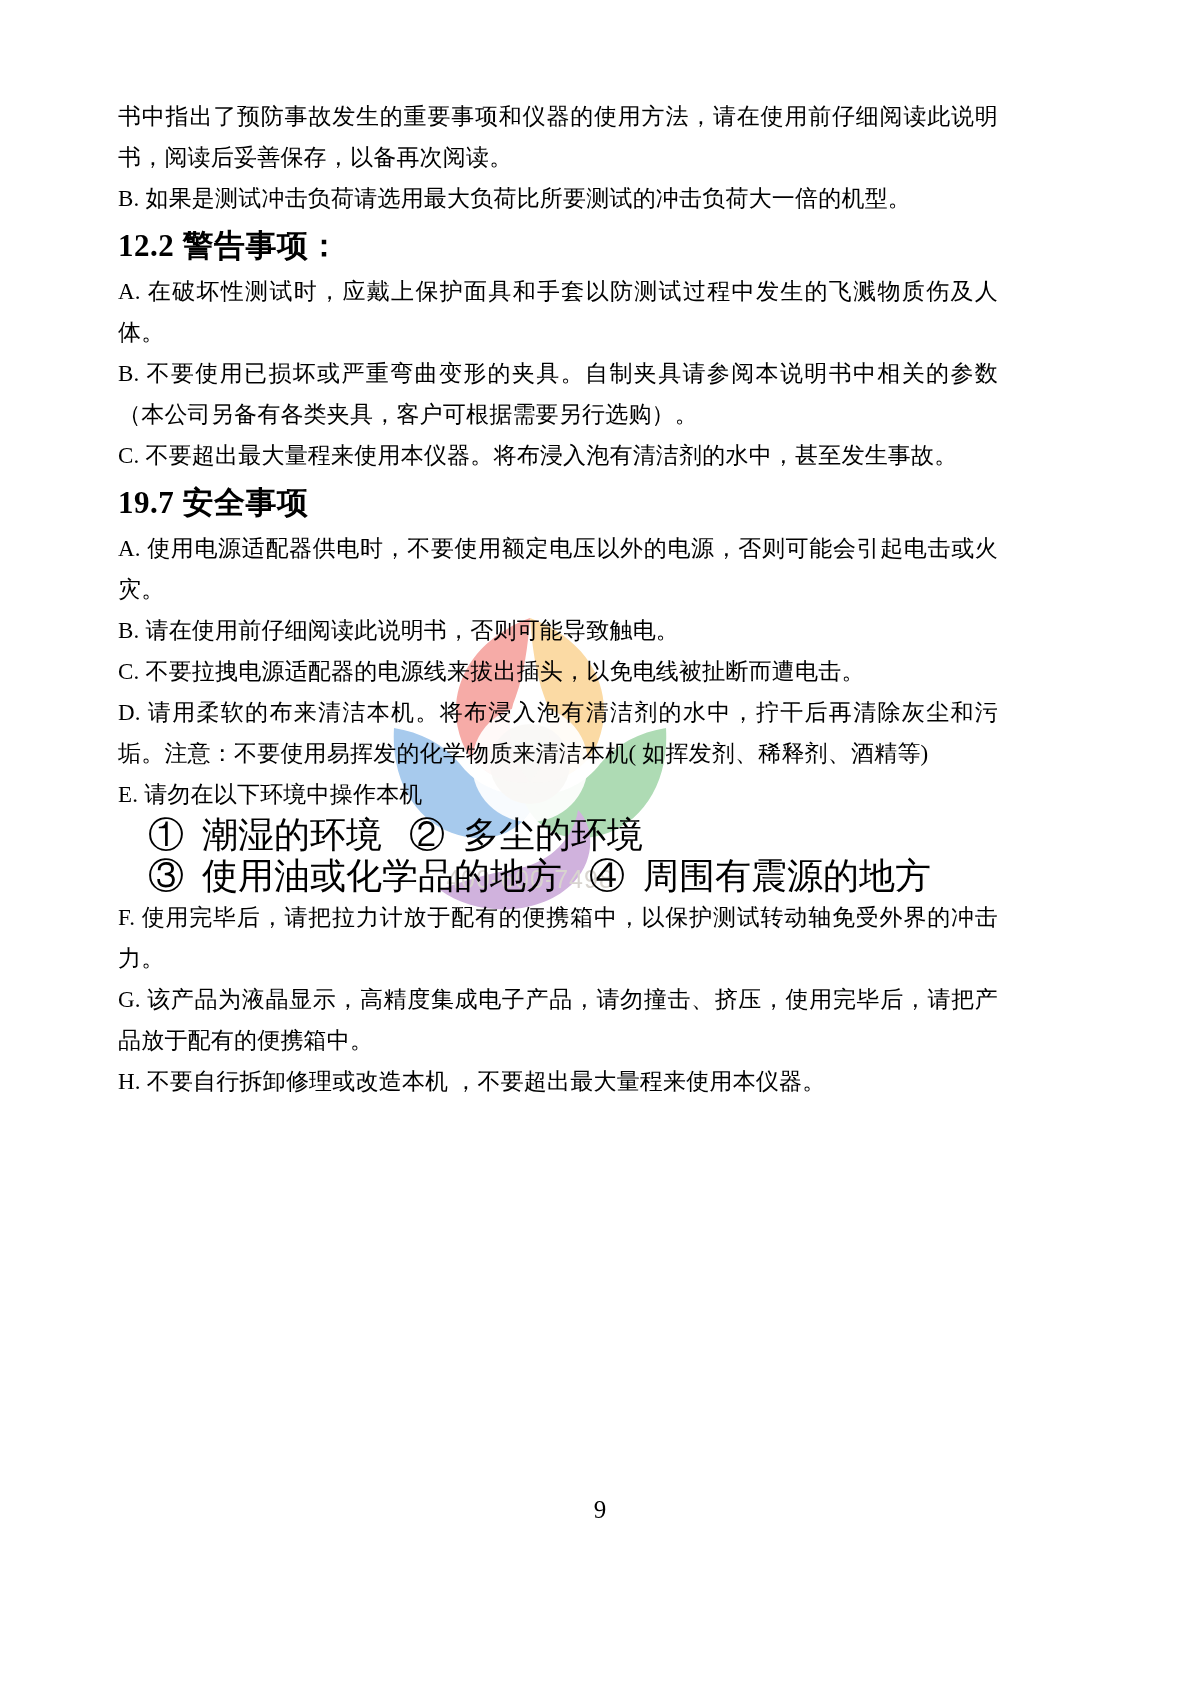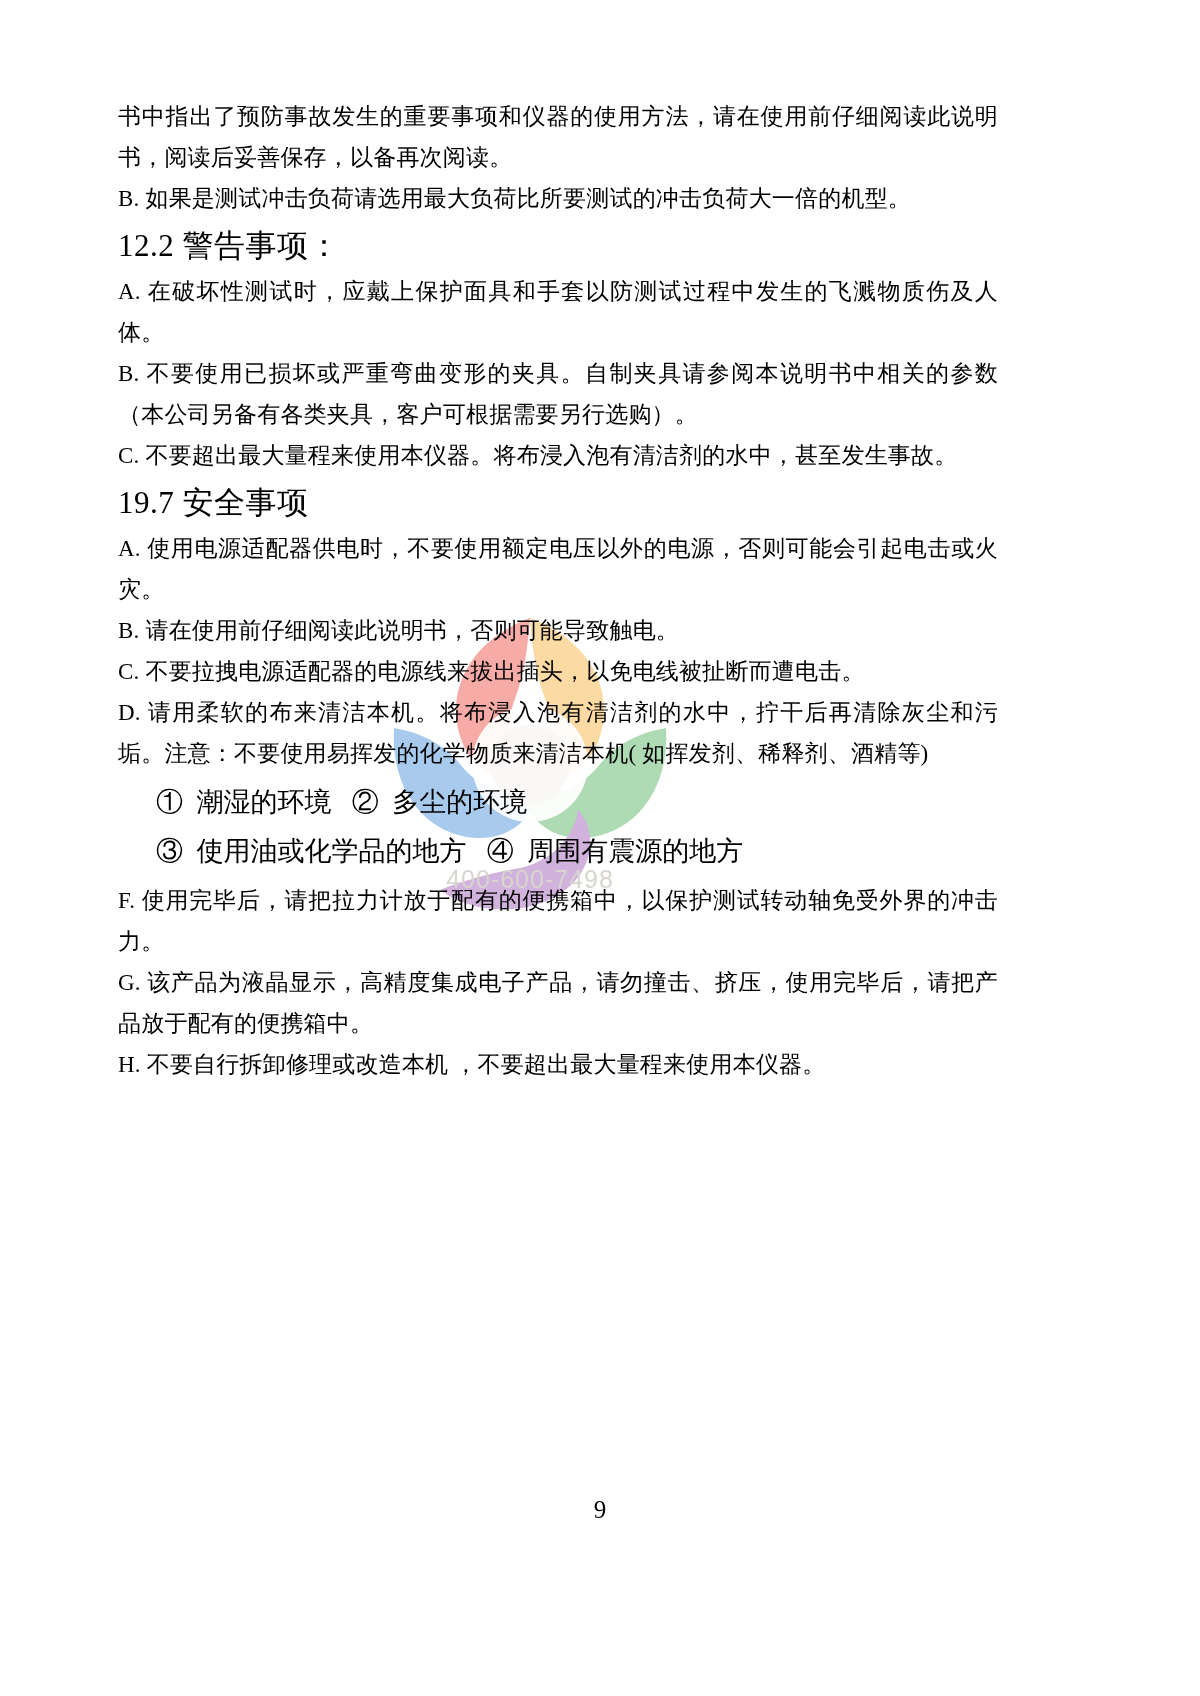--- a/index.html
+++ b/index.html
@@ -29,28 +29,28 @@
     font-size: 23px;
     line-height: 41px;
     letter-spacing: 0.2px;
     text-align: justify;
     text-justify: inter-ideograph;
     margin: 0;
   }
   .heading {
     font-size: 31px;
     line-height: 46px;
-    font-weight: normal;
+    font-weight: bold;
     margin: 4px 0 2px 0;
     letter-spacing: 0.5px;
   }
   .indent-list {
-    font-size: 27px;
+    font-size: 36px;
     line-height: 41px;
-    margin: 8px;
+    margin: 0;
     padding-left: 30px;
   }
   .pagenum {
     position: absolute;
     left: 0;
     right: 0;
     top: 1496px;
     text-align: center;
     font-size: 25px;
     font-family: "Liberation Serif", serif;
@@ -105,20 +105,21 @@
     <p class="para">B. 如果是测试冲击负荷请选用最大负荷比所要测试的冲击负荷大一倍的机型。</p>
     <h2 class="heading">12.2 警告事项：</h2>
     <p class="para">A. 在破坏性测试时，应戴上保护面具和手套以防测试过程中发生的飞溅物质伤及人体。</p>
     <p class="para">B. 不要使用已损坏或严重弯曲变形的夹具。自制夹具请参阅本说明书中相关的参数（本公司另备有各类夹具，客户可根据需要另行选购）。</p>
     <p class="para">C. 不要超出最大量程来使用本仪器。将布浸入泡有清洁剂的水中，甚至发生事故。</p>
     <h2 class="heading">19.7 安全事项</h2>
     <p class="para">A. 使用电源适配器供电时，不要使用额定电压以外的电源，否则可能会引起电击或火灾。</p>
     <p class="para">B. 请在使用前仔细阅读此说明书，否则可能导致触电。</p>
     <p class="para">C. 不要拉拽电源适配器的电源线来拔出插头，以免电线被扯断而遭电击。</p>
     <p class="para">D. 请用柔软的布来清洁本机。将布浸入泡有清洁剂的水中，拧干后再清除灰尘和污垢。注意：不要使用易挥发的化学物质来清洁本机( 如挥发剂、稀释剂、酒精等)</p>
+    <p class="para">E. 请勿在以下环境中操作本机</p>
     <p class="indent-list">①  潮湿的环境   ②  多尘的环境</p>
     <p class="indent-list">③  使用油或化学品的地方   ④  周围有震源的地方</p>
     <p class="para">F. 使用完毕后，请把拉力计放于配有的便携箱中，以保护测试转动轴免受外界的冲击力。</p>
     <p class="para">G. 该产品为液晶显示，高精度集成电子产品，请勿撞击、挤压，使用完毕后，请把产品放于配有的便携箱中。</p>
     <p class="para">H. 不要自行拆卸修理或改造本机 ，不要超出最大量程来使用本仪器。</p>
   </div>
 
   <div class="pagenum">9</div>
 
 </div>

